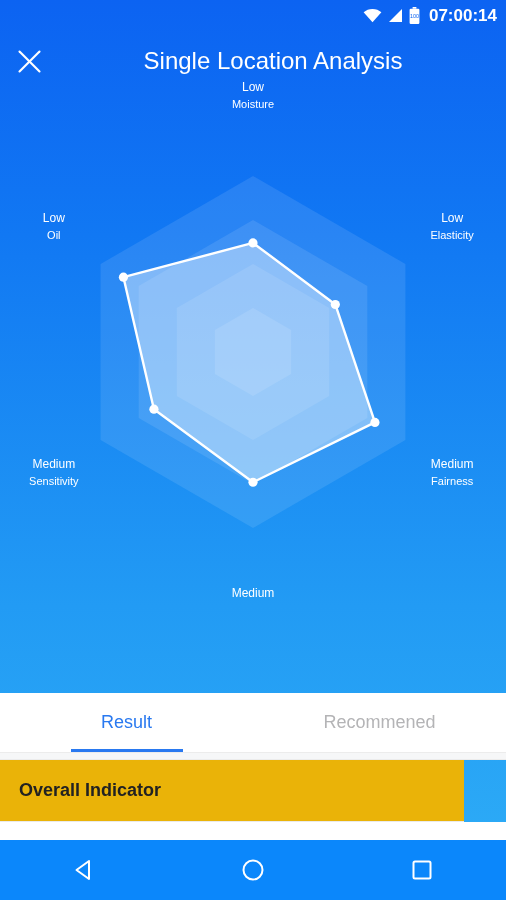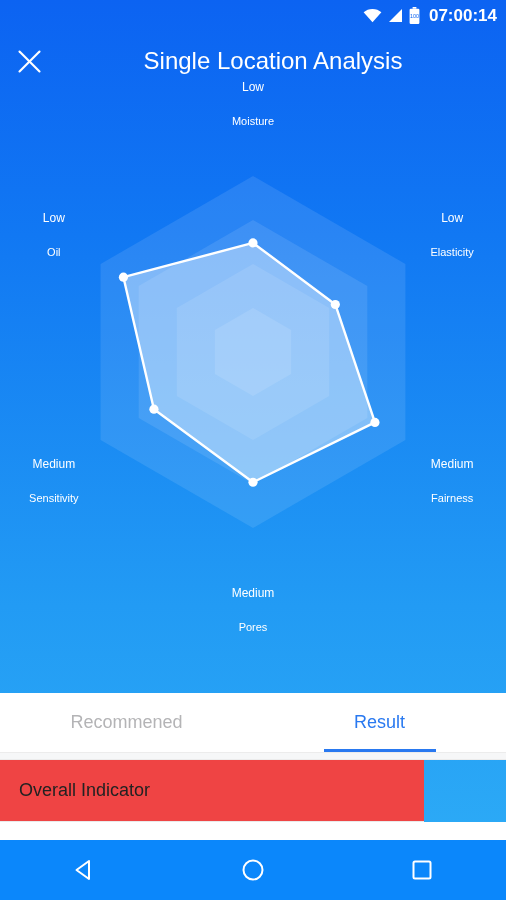--- a/index.html
+++ b/index.html
@@ -89,21 +89,20 @@
   }
   .radar-label .lv {
     display: block;
     font-size: 12px;
     line-height: 19px;
   }
   .radar-label .nm {
     display: block;
     font-size: 11px;
     line-height: 15px;
-    margin-top: 17px;
   }
 
   
   #view-image-btn {
     position: absolute;
     left: 157px; top: 621px;
     width: 192px; height: 38px;
     border: 1.6px solid #ffffff;
     border-radius: 20px;
     color: #ffffff;
@@ -150,25 +149,26 @@
     background: #f6f7f8;
     border-top: 1px solid #ececec;
     border-bottom: 1px solid #ececec;
     box-sizing: border-box;
   }
 
   
   #overall-row {
     position: absolute;
     left: 0; top: 760px;
-    width: 424px; height: 62px;
-    background: #ef4444;
+    width: 464px; height: 62px;
+    background: #eab308;
     display: flex; align-items: center;
     border-bottom: 1px solid #eaeaea;
     box-sizing: border-box;
+    font-weight: bold;
   }
   #overall-label {
     margin-left: 19px;
     font-size: 18px;
     color: #222222;
   }
   #below-strip {
     position: absolute;
     left: 0; top: 822px;
     width: 506px; height: 18px;
@@ -256,41 +256,40 @@
     <div class="radar-label" id="lbl-1" style="left: 382.186px; top: 109px;">
       <span class="lv">Low</span>
       <span class="nm">Elasticity</span>
     </div>
     <div class="radar-label" id="lbl-2" style="left: 382.186px; top: 355px;">
       <span class="lv">Medium</span>
       <span class="nm">Fairness</span>
     </div>
     <div class="radar-label" id="lbl-3" style="left: 183px; top: 484px;">
       <span class="lv">Medium</span>
-      <span class="nm">Pores</span>
     </div>
     <div class="radar-label" id="lbl-4" style="left: -16.1858px; top: 355px;">
       <span class="lv">Medium</span>
       <span class="nm">Sensitivity</span>
     </div>
     <div class="radar-label" id="lbl-5" style="left: -16.1858px; top: 109px;">
       <span class="lv">Low</span>
       <span class="nm">Oil</span>
     </div>
   </div>
 
 </div>
 
 <div id="tabs">
-  <div class="tab">
-    <span>Recommened</span>
-  </div>
   <div class="tab active">
     <span>Result</span>
     <span class="tab-underline"></span>
+  </div>
+  <div class="tab">
+    <span>Recommened</span>
   </div>
 </div>
 
 <div id="tab-divider"></div>
 
 <div id="overall-row">
   <span id="overall-label">Overall Indicator</span>
 </div>
 <div id="below-strip"></div>
 

